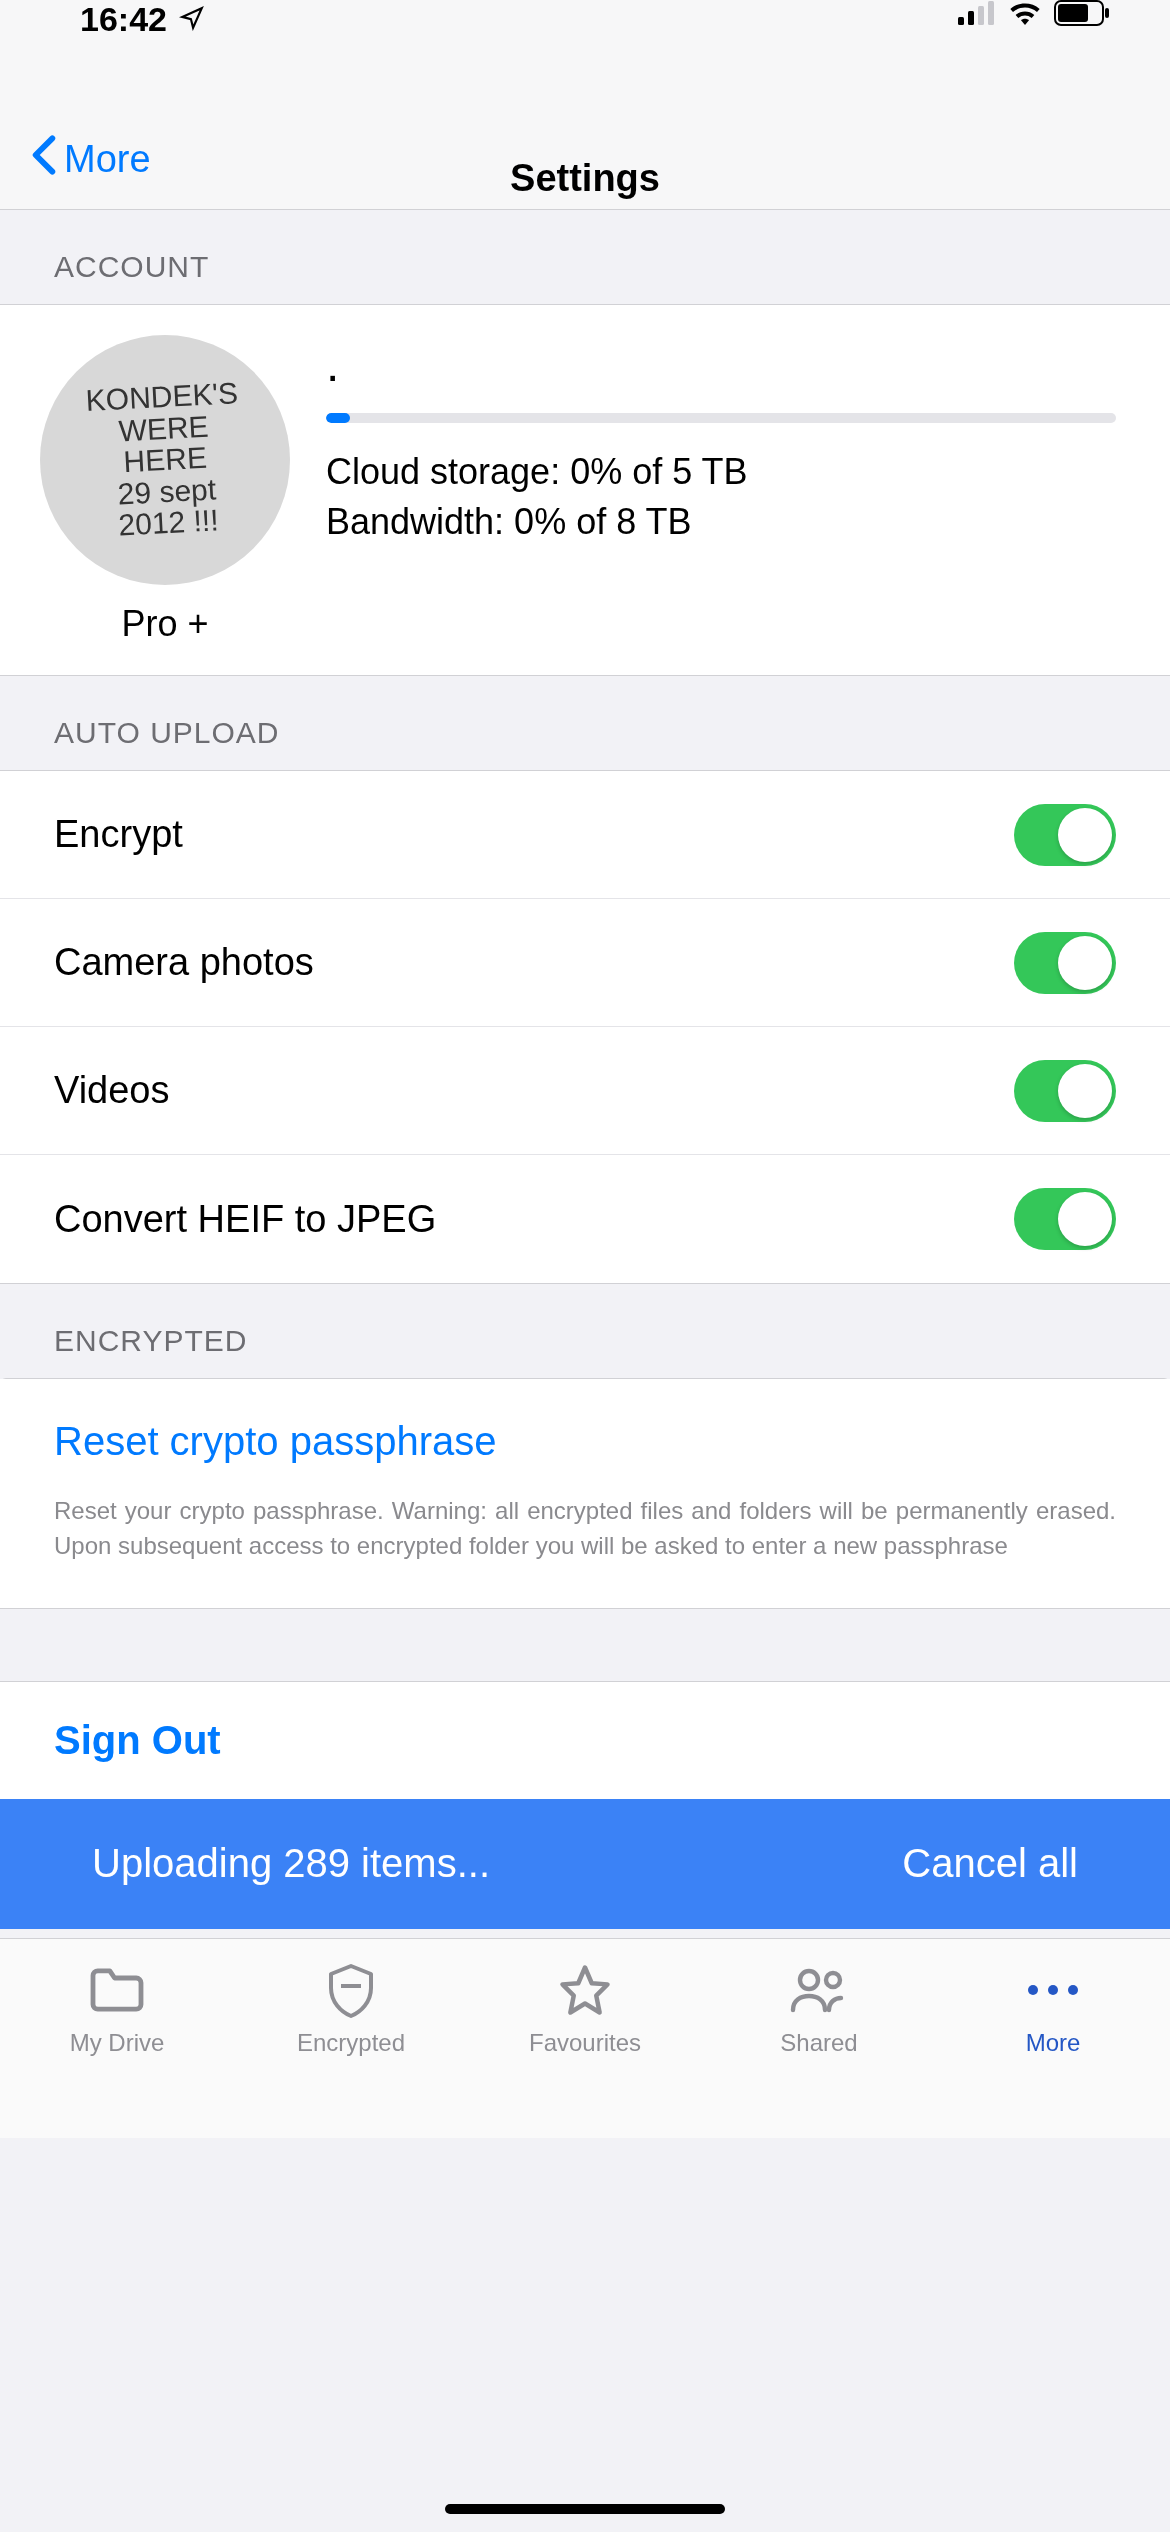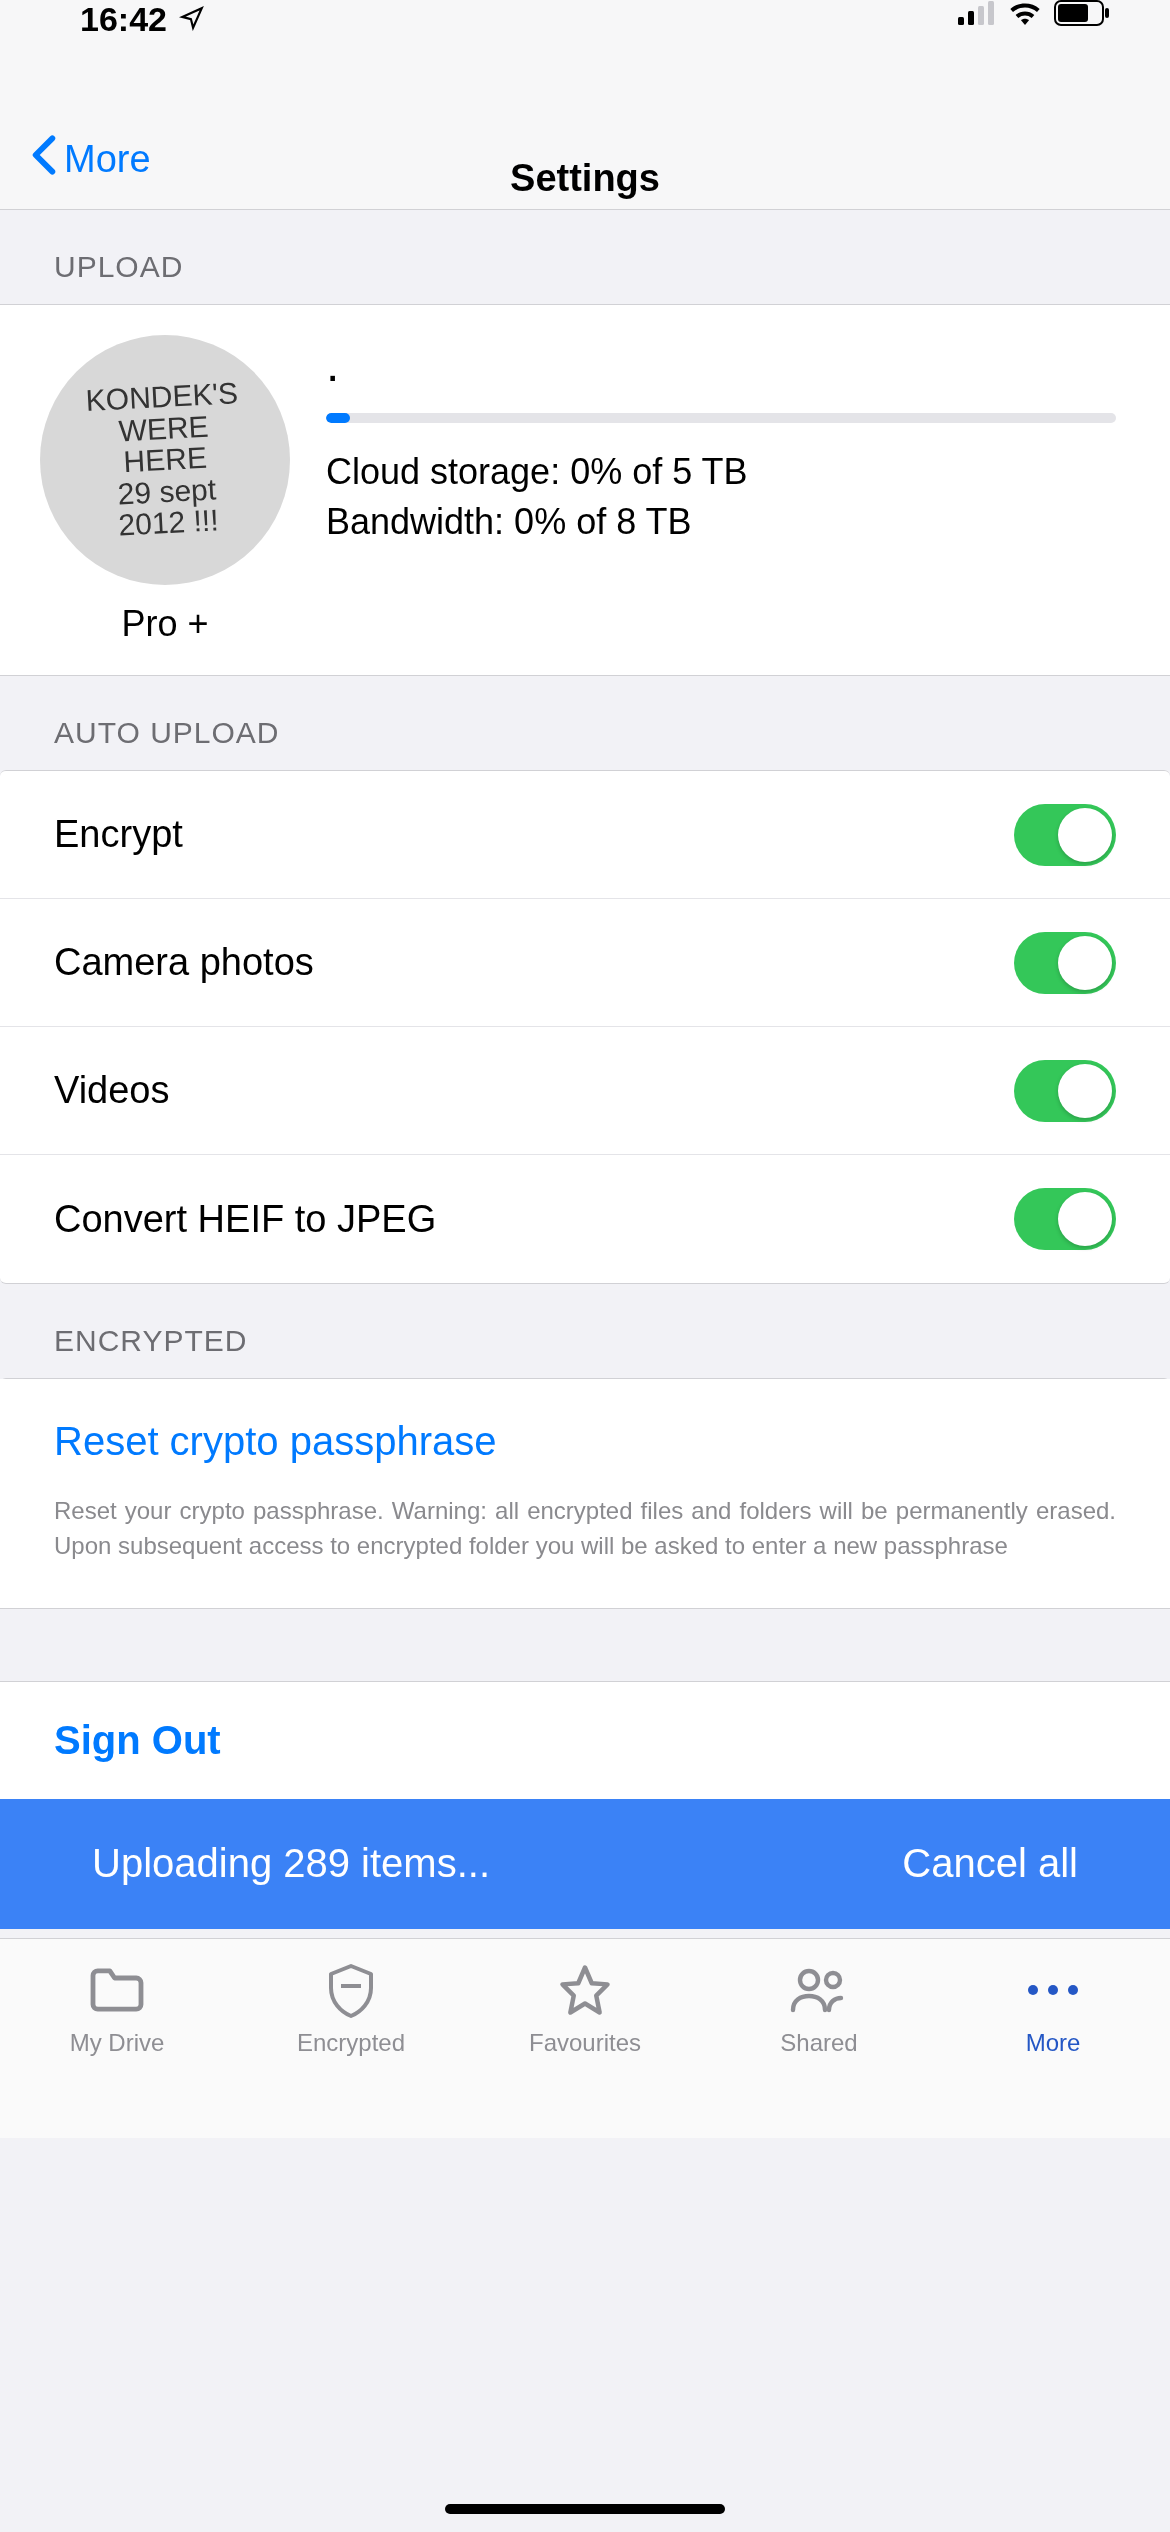--- a/index.html
+++ b/index.html
@@ -239,21 +239,21 @@
     <span>
       <svg width="28" height="40" viewBox="0 0 14 24" fill="none" stroke="#007aff" stroke-width="3.5" stroke-linecap="round" stroke-linejoin="round">
         <polyline points="12,2 2,12 12,22"></polyline>
       </svg>
     </span>
     <span>More</span>
   </div>
   <div class="nav-title">Settings</div>
 </div>
 
-<div class="section-header">UPLOAD</div>
+<div class="section-header">ACCOUNT</div>
 <div class="cell-group">
   <div class="account-cell">
     <div class="avatar-wrap">
       <div class="avatar">
         <div class="avatar-inner" style="white-space:pre;">KONDEK'S
 WERE
 HERE
 29 sept
 2012 !!!</div>
       </div>
@@ -264,21 +264,21 @@
       <div class="progress">
         <div class="progress-fill" style="width:3%"></div>
       </div>
       <div class="acc-line">Cloud storage: 0% of 5 TB</div>
       <div class="acc-line">Bandwidth: 0% of 8 TB</div>
     </div>
   </div>
 </div>
 
 <div class="section-header">AUTO UPLOAD</div>
-<div class="cell-group" style="border-top:1px solid #d1d1d5; border-bottom:1px solid #d1d1d5;border-radius:6px;">
+<div class="cell-group" style="border-top:1px solid #d1d1d5; border-bottom:1px solid #d1d1d5;">
   <div class="toggle-row">
     <span class="toggle-label">Encrypt</span>
     <div class="switch"></div>
   </div>
   <div class="toggle-row">
     <span class="toggle-label">Camera photos</span>
     <div class="switch"></div>
   </div>
   <div class="toggle-row">
     <span class="toggle-label">Videos</span>

